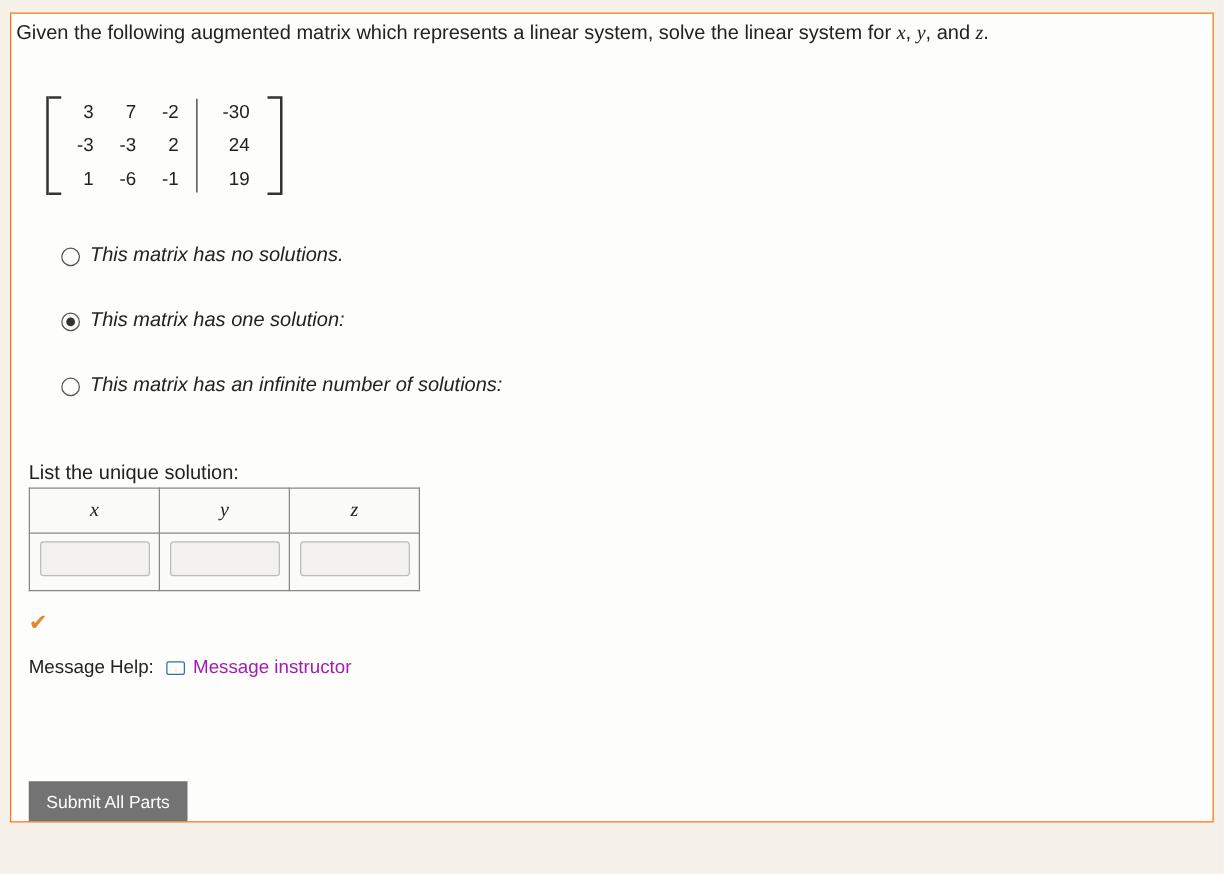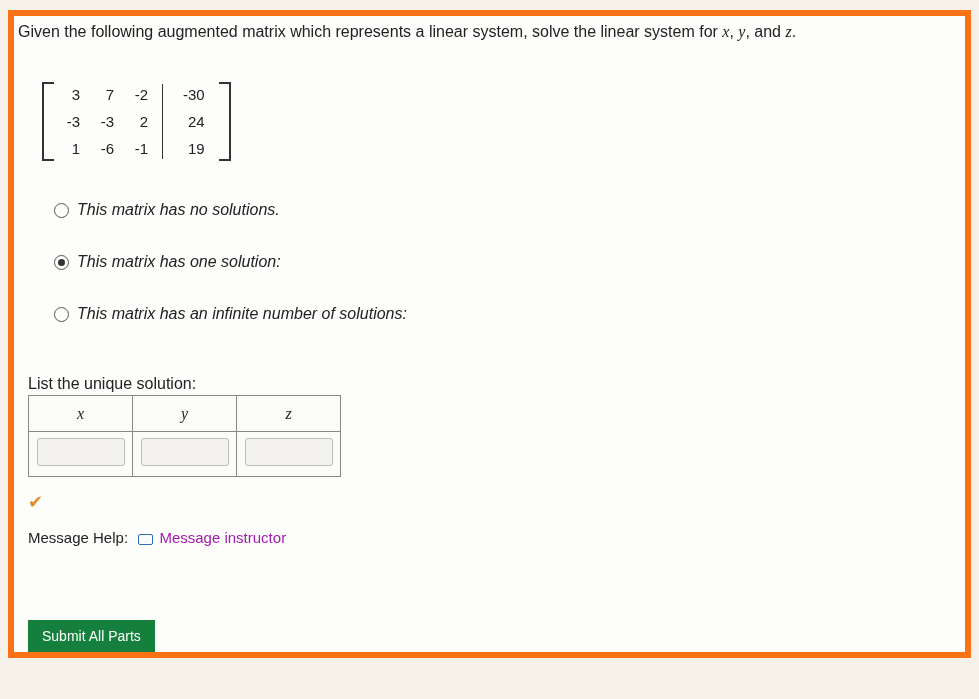--- a/index.html
+++ b/index.html
@@ -11,21 +11,21 @@
       font-family: "Lucida Sans", "Lucida Grande", Verdana, sans-serif;
       background: #f5f0e8;
       width: 979px;
       height: 699px;
       overflow: hidden;
       padding: 10px 8px 0 8px;
       font-size: 16px;
       color: #222;
     }
     .question-box {
-      border: 6px solid #f97316;
+      border: 1px solid #f97316;
       background: #fdfdfb;
       padding: 0;
       height: 648px;
       position: relative;
       overflow: hidden;
     }
     .prompt {
       padding: 4px 4px 12px 4px;
       line-height: 1.5;
     }
@@ -187,21 +187,21 @@
       border-bottom: 1.4px solid #2a6ebb;
       border-left: 1.4px solid transparent;
       border-right: 1.4px solid transparent;
       clip-path: polygon(0 0, 50% 100%, 100% 0);
       background: none;
     }
     .submit-btn {
       position: absolute;
       bottom: -6px;
       left: 14px;
-      background: #15803d;
+      background: #737373;
       color: #fff;
       padding: 8px 14px 14px 14px;
       font-size: 14px;
       border: none;
       font-family: inherit;
     }
   </style>
 </head>
 <body>
 

